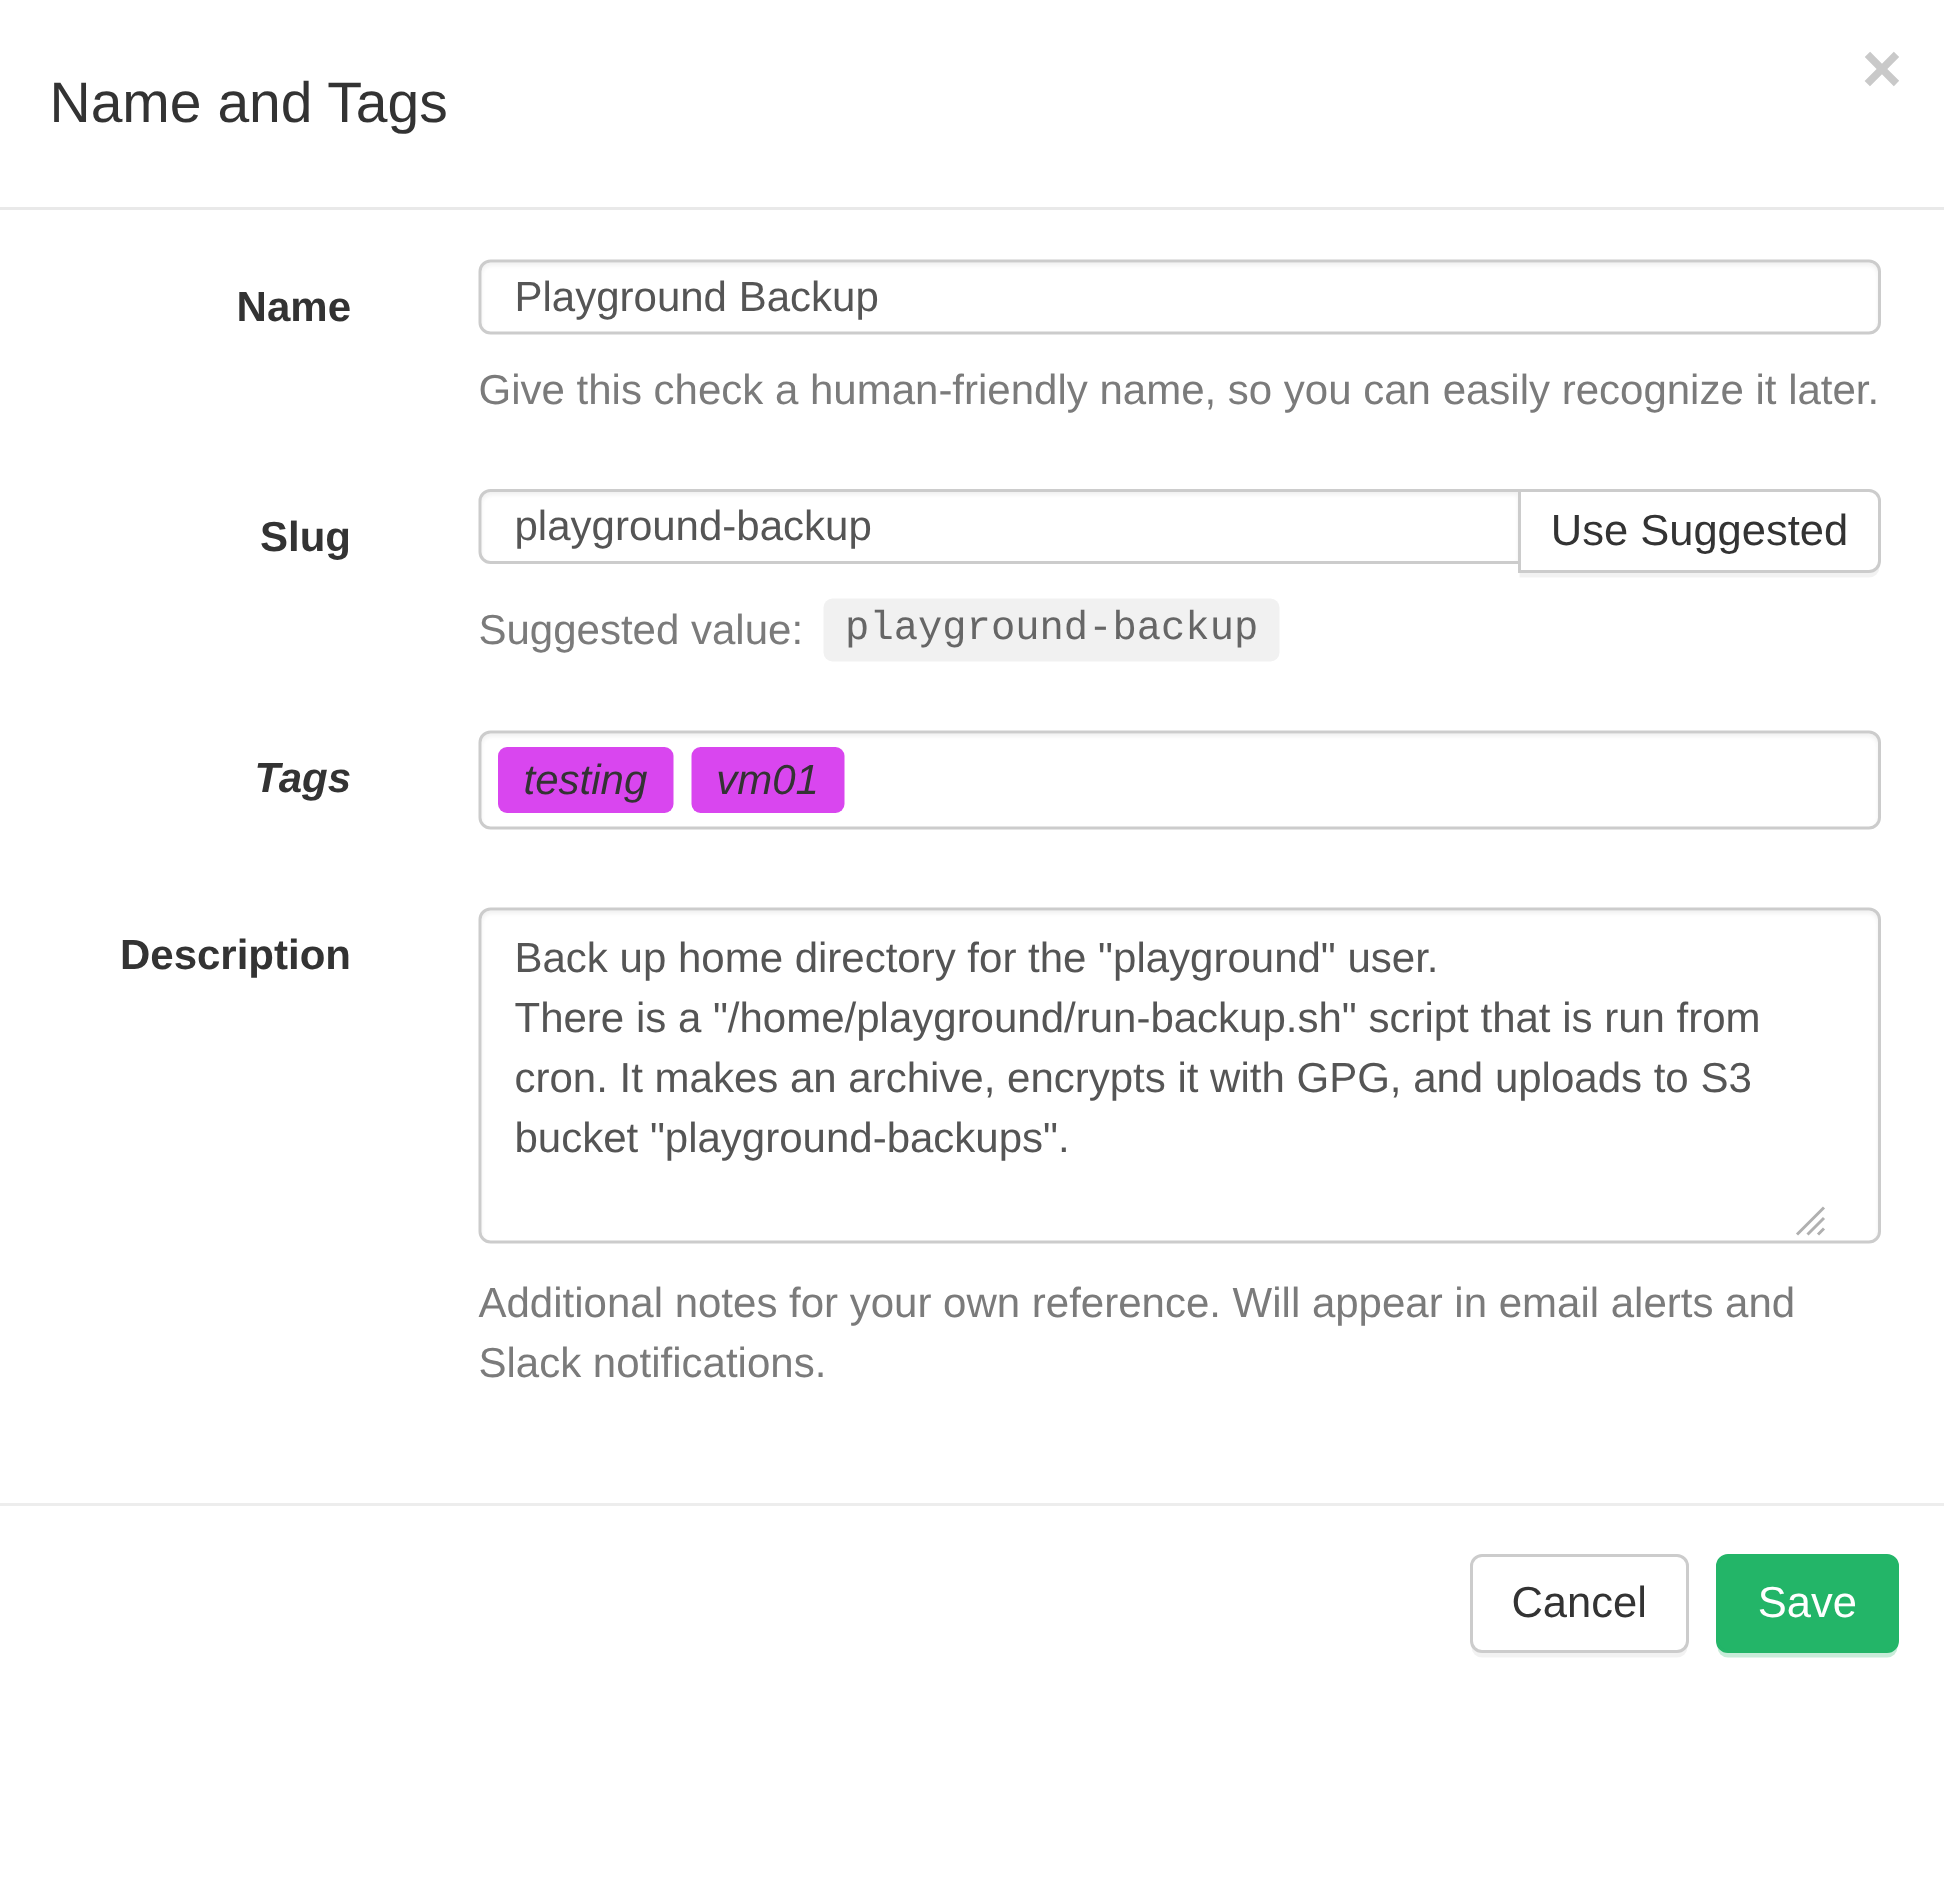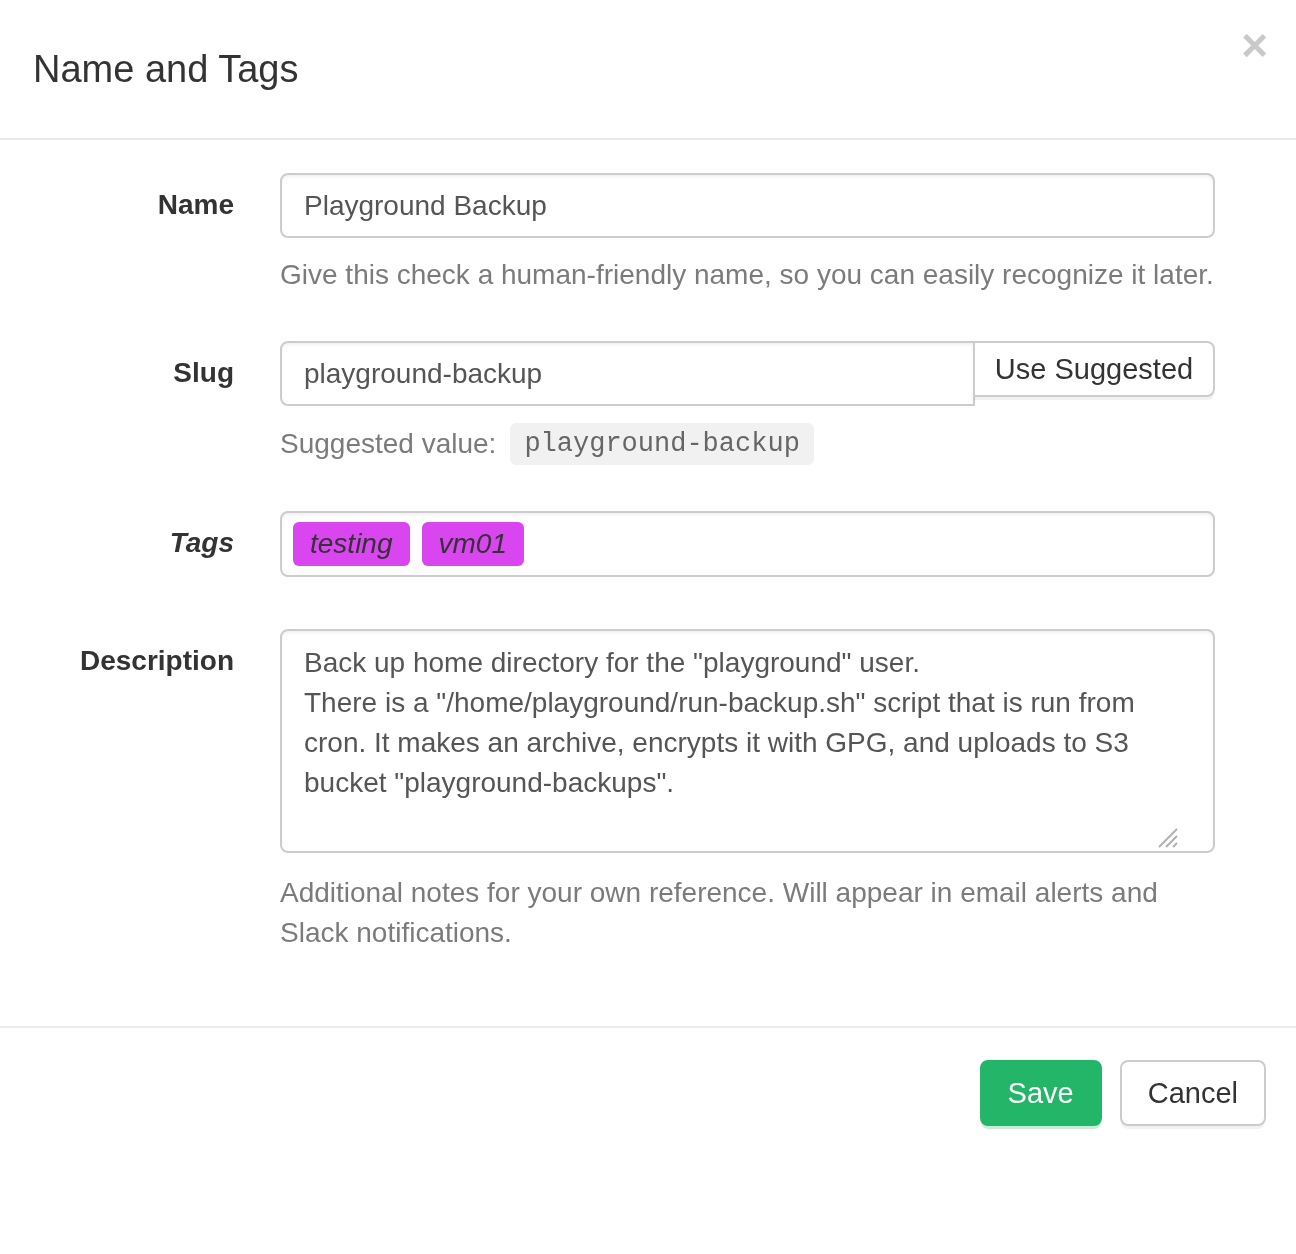--- a/index.html
+++ b/index.html
@@ -39,40 +39,40 @@
     line-height: 1;
     color: #c9c9c9;
     background: transparent;
     border: 0;
     cursor: pointer;
     font-family: "Liberation Sans", sans-serif;
   }
 
   
   .modal-body { padding: 33px 33px 0; }
-  .form-group { display: flex; margin-bottom: 46px; }
+  .form-group { display: flex; margin-bottom: 46px; gap: 39px; }
   .form-group.tags-group { margin-bottom: 52px; font-style: italic; }
   .form-group.last { margin-bottom: 0; }
   .label-col {
     box-sizing: border-box;
     flex: none;
     width: 247px;
     text-align: right;
     padding: 16px 46px 0 0;
     font-size: 28px;
     font-weight: 700;
     color: #333;
   }
   .control-col { flex: 1; min-width: 0; }
 
   .text-input {
     box-sizing: border-box;
     display: block;
     width: 935px;
-    height: 65px;
+    height: 50px;
     padding: 16px 22px;
     border: 2px solid #ccc;
     border-radius: 8px;
     font-size: 28px;
     color: #555;
     font-family: "Liberation Sans", sans-serif;
     background: #fff;
     box-shadow: inset 0 2px 3px rgba(0,0,0,.06);
     outline: none;
   }
@@ -262,17 +262,17 @@
           </svg>
         </div>
         <div class="help-block desc-help">Additional notes for your own reference. Will appear in email alerts and
 Slack notifications.</div>
       </div>
     </div>
 
   </div>
 
   <div class="modal-footer">
+    <button class="btn btn-cancel">Cancel</button>
     <button class="btn btn-save" style="background-color: rgb(35, 181, 104); border-color: rgb(35, 181, 104);">Save</button>
-    <button class="btn btn-cancel">Cancel</button>
   </div>
 
 </div>
 
 </body></html>

